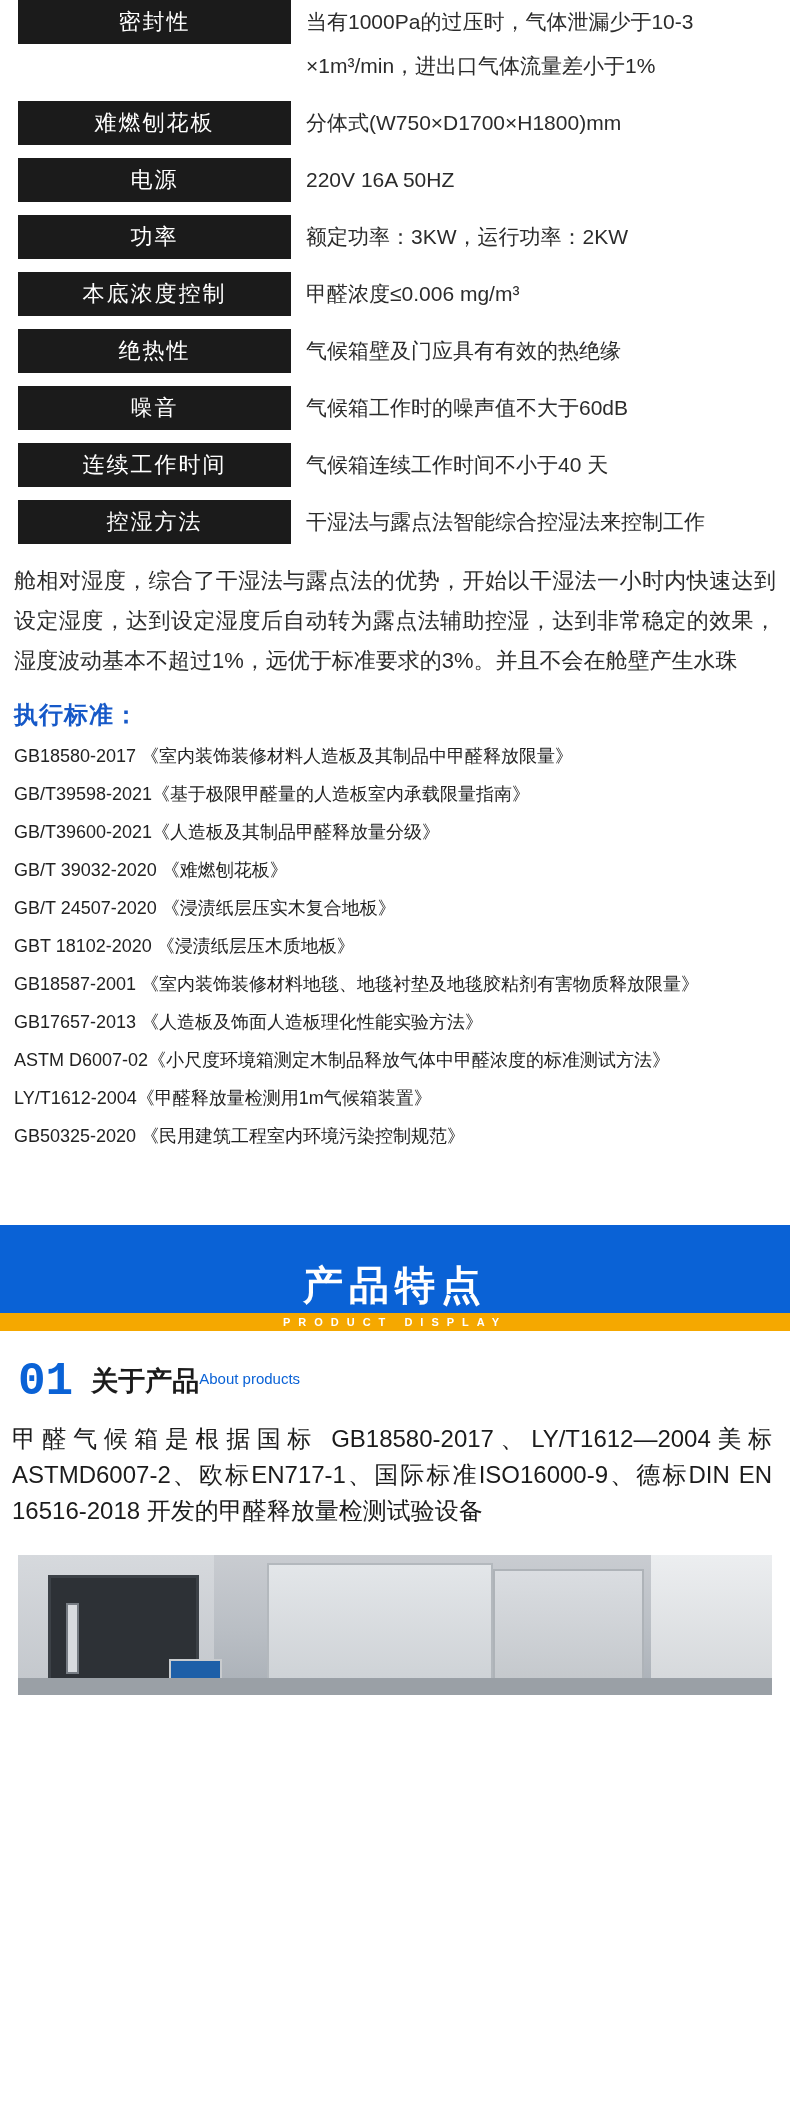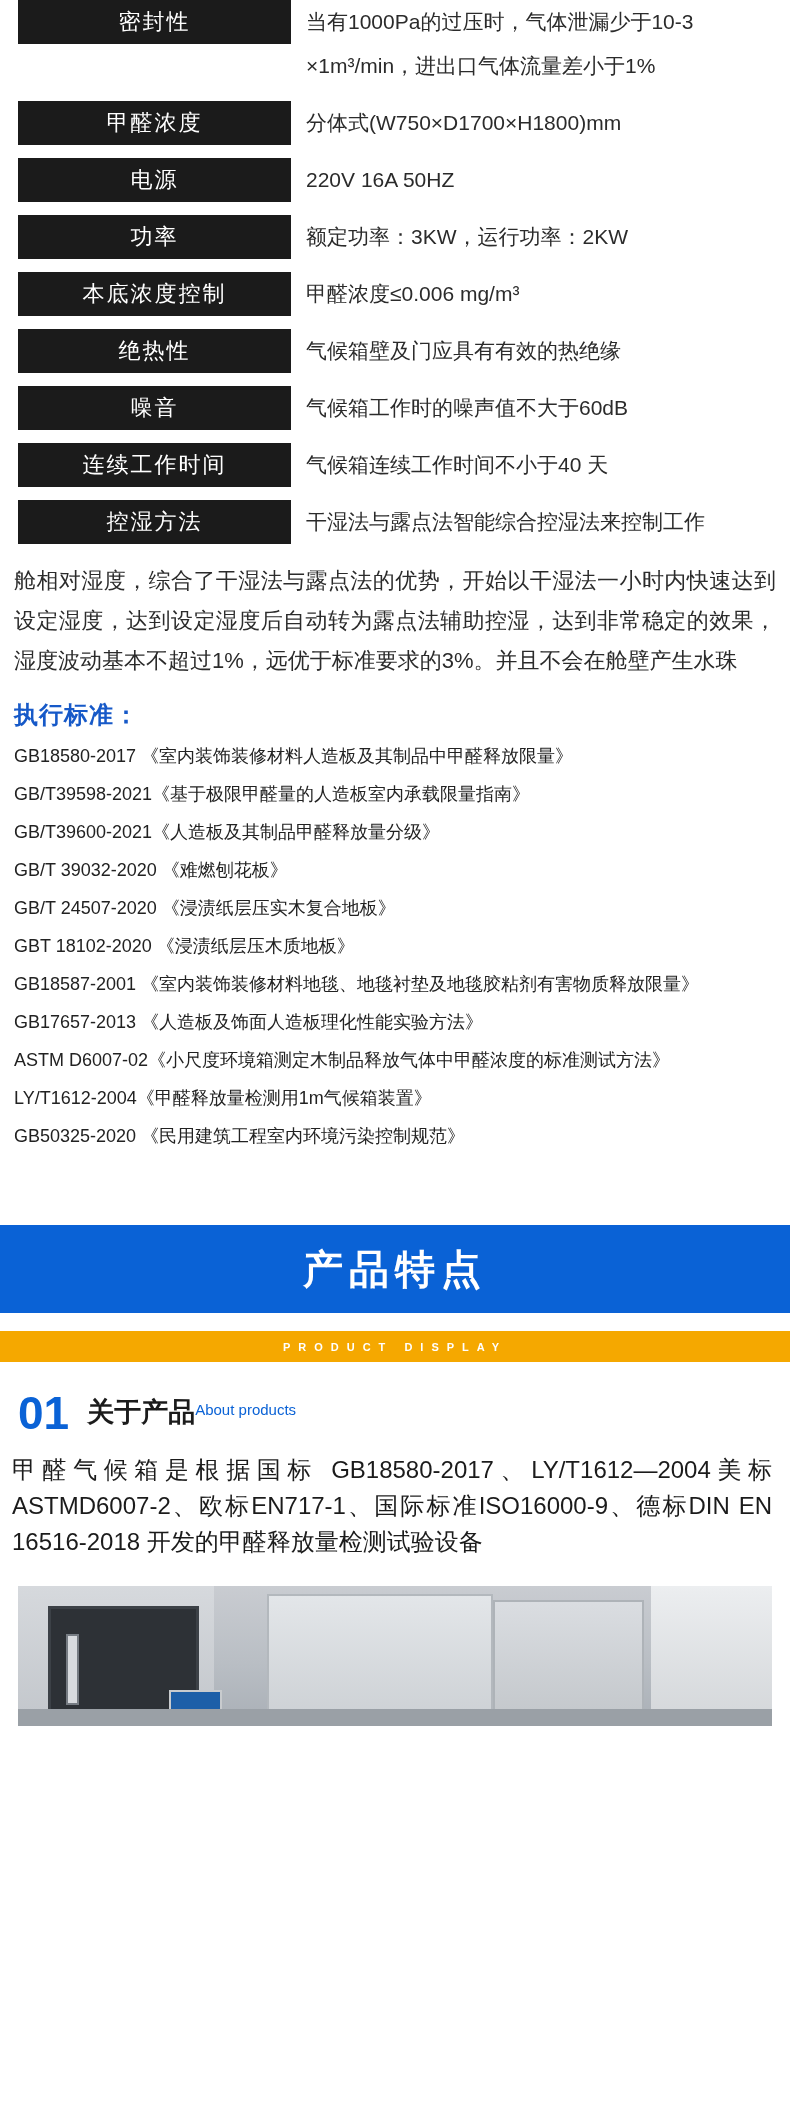--- a/index.html
+++ b/index.html
@@ -76,58 +76,57 @@
     color: #222222;
     white-space: nowrap;
   }
 
   
   .banner {
     margin-top: 70px;
     background: #0a62d6;
     height: 88px;
     display: flex;
-    align-items: center;
+    align-items: flex-end;
     justify-content: center;
     font-family: Liberation Serif, serif;
   }
   .banner-title {
     color: #ffffff;
     font-size: 40px;
     font-weight: bold;
     letter-spacing: 6px;
   }
   .banner-sub {
     background: #f5a800;
-    height: 31px;
+    height: 18px;
     display: flex;
     align-items: center;
     justify-content: center;
-    margin-top: 18px;
   }
   .banner-sub span {
     color: #ffffff;
     font-size: 11px;
     letter-spacing: 8px;
     font-weight: bold;
   }
 
   
   .sec-head {
     display: flex;
     align-items: center;
     padding: 28px 18px 0 18px;
   }
   .sec-num {
     font-size: 46px;
     font-weight: bold;
     color: #0a62d6;
     line-height: 1;
     margin-right: 18px;
-    font-family: Liberation Sans, sans-serif;
+    font-family: Liberation Mono, monospace;
   }
   .sec-titles { display: flex; }
   .sec-title-cn {
     font-size: 27px;
     font-weight: bold;
     color: #1b1b1b;
     line-height: 1.15;
   }
   .sec-title-en {
     font-size: 15px;
@@ -197,21 +196,21 @@
 
   <div class="spec-table">
 
     <div class="spec-row first-row">
       <div class="spec-label">密封性</div>
       <div class="spec-value two-line">当有1000Pa的过压时，气体泄漏少于10-3
 ×1m³/min，进出口气体流量差小于1%</div>
     </div>
 
     <div class="spec-row">
-      <div class="spec-label">甲醛浓度</div>
+      <div class="spec-label">难燃刨花板</div>
       <div class="spec-value">分体式(W750×D1700×H1800)mm</div>
     </div>
 
     <div class="spec-row">
       <div class="spec-label">电源</div>
       <div class="spec-value">220V  16A  50HZ</div>
     </div>
 
     <div class="spec-row">
       <div class="spec-label">功率</div>

